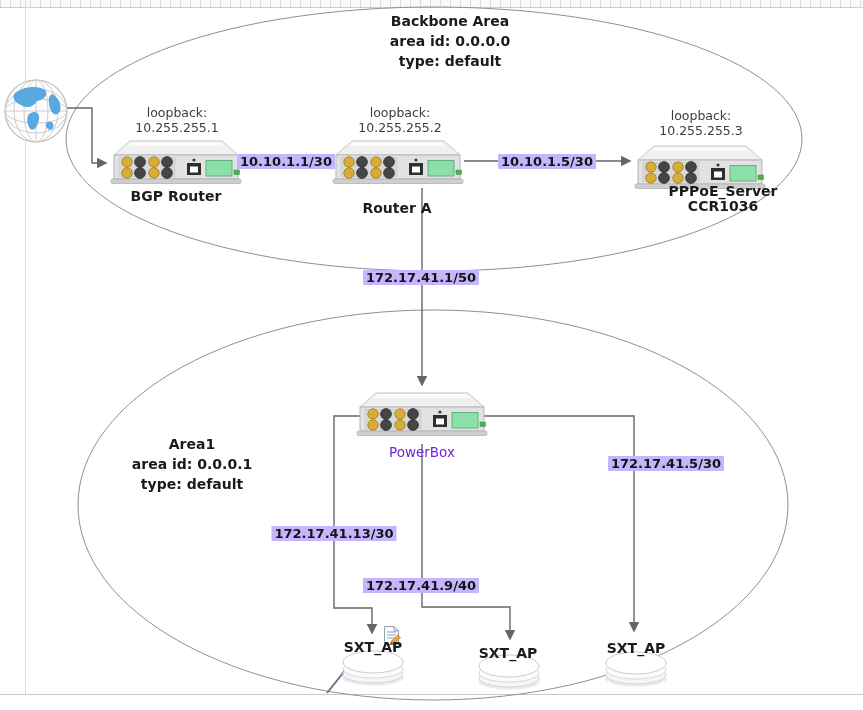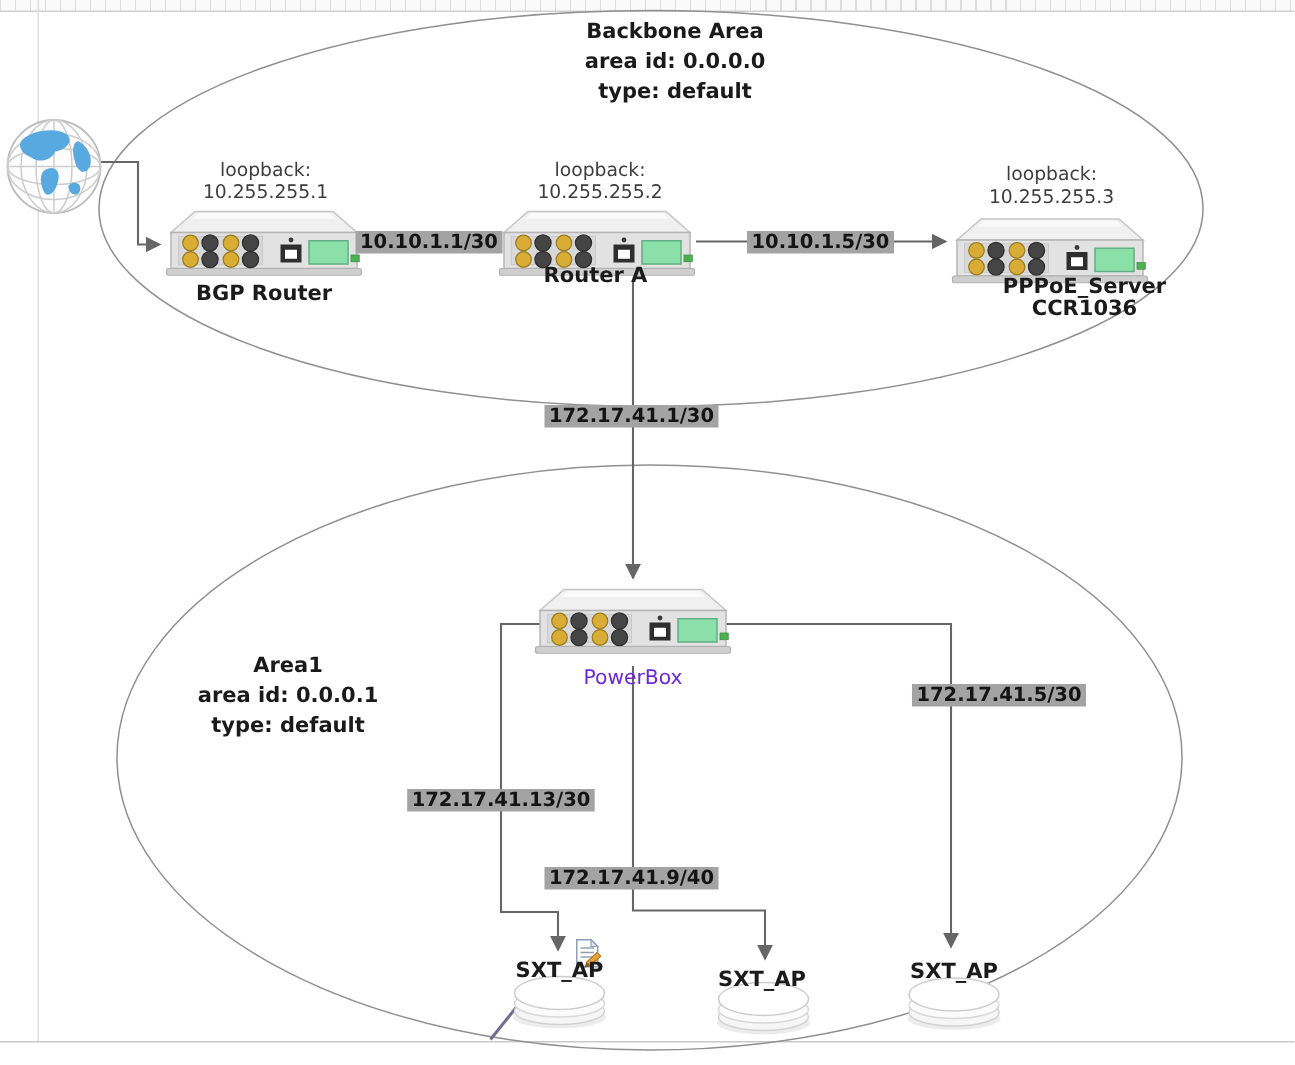--- a/index.html
+++ b/index.html
@@ -20,21 +20,21 @@
   .lbl{
     position:absolute;transform:translateX(-50%);
     white-space:nowrap;text-align:center;color:#111;
   }
   .area-title{font-weight:bold;font-size:14px;line-height:20px;color:#1a1a1a;}
   .loopback{font-size:12.5px;line-height:15px;color:#3d3d3d;}
   .dev-label{font-weight:bold;font-size:14px;line-height:15px;color:#1b1b1b;}
   .dev-label-gray{font-size:13.5px;color:#6d28d9;font-weight:normal;}
   .link-label{
     font-weight:bold;font-size:13px;color:#141414;
-    background:#a3a3a3;padding:0 3px;line-height:15px;
+    background:#c4b5fd;padding:0 3px;line-height:15px;
   }
 </style>
 </head>
 <body>
 
 <div class="grid-strip"></div>
 <div class="page-vline"></div>
 <div class="page-hline"></div>
 
 <svg class="canvas" width="863" height="710" viewBox="0 0 863 710">
@@ -135,28 +135,28 @@
 <div class="lbl loopback" style="left:400px;top:105px;">
   <div>loopback:</div>
   <div>10.255.255.2</div>
 </div>
 <div class="lbl loopback" style="left:701px;top:108px;">
   <div>loopback:</div>
   <div>10.255.255.3</div>
 </div>
 
 <div class="lbl dev-label" style="left:176px;top:189px;text-align:right;">BGP Router</div>
-<div class="lbl dev-label" style="left:397px;top:177px;">Router A</div>
+<div class="lbl dev-label" style="left:397px;top:201px;">Router A</div>
 <div class="lbl dev-label" style="left:723px;top:184px;">
   <div>PPPoE_Server</div>
   <div>CCR1036</div>
 </div>
 <div class="lbl dev-label dev-label-gray" style="left:422px;top:445px;">PowerBox</div>
 <div class="lbl dev-label" style="left:373px;top:640px;">SXT_AP</div>
 <div class="lbl dev-label" style="left:508px;top:646px;">SXT_AP</div>
 <div class="lbl dev-label" style="left:636px;top:641px;">SXT_AP</div>
 
 <div class="lbl link-label" style="left:286px;top:154px;">10.10.1.1/30</div>
 <div class="lbl link-label" style="left:547px;top:154px;">10.10.1.5/30</div>
-<div class="lbl link-label" style="left:421px;top:270px;">172.17.41.1/30</div>
+<div class="lbl link-label" style="left:421px;top:270px;">172.17.41.1/50</div>
 <div class="lbl link-label" style="left:334px;top:526px;">172.17.41.13/30</div>
 <div class="lbl link-label" style="left:421px;top:578px;">172.17.41.9/40</div>
 <div class="lbl link-label" style="left:634px;top:456px;margin-left:32px;">172.17.41.5/30</div>
 
 </body></html>

